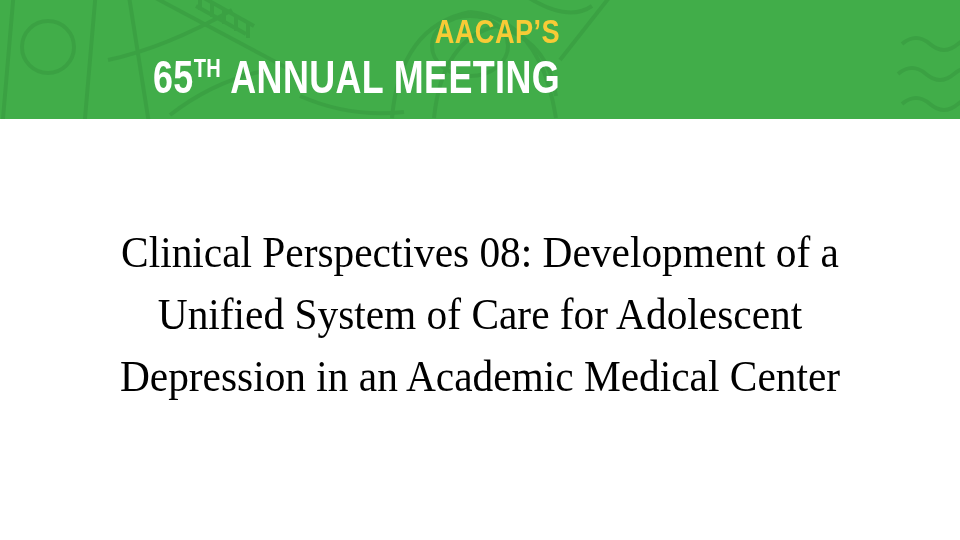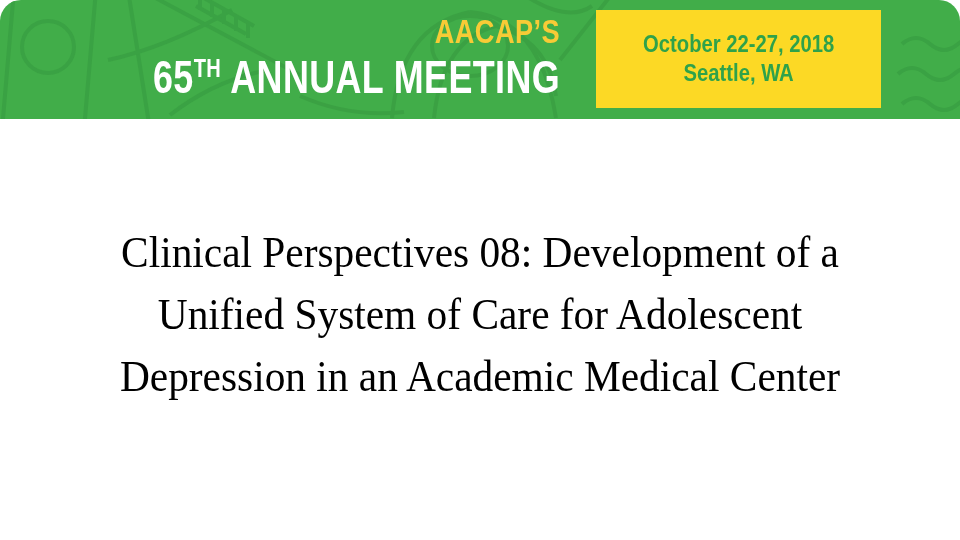--- a/index.html
+++ b/index.html
@@ -13,21 +13,20 @@
     overflow: hidden;
     font-family: "Liberation Sans", sans-serif;
   }
 
   .slide {
     position: relative;
     width: 960px;
     height: 540px;
     background: #ffffff;
     overflow: hidden;
-    border-radius: 21px;
   }
 
   
   .banner {
     position: absolute;
     left: 0;
     top: 0;
     width: 960px;
     height: 119px;
     background: #41ad49;
@@ -159,24 +158,20 @@
         <path d="M902 104 q14 -12 28 0 t28 0 t28 0"></path>
         <path d="M612 -6 L560 60"></path>
       </g>
     </svg>
 
     <div class="banner-text-block">
       <span class="line-aacaps">AACAP’S</span>
       <span class="line-annual"><span>65</span><span class="ordinal-sup">TH</span><span> ANNUAL MEETING</span></span>
     </div>
 
-    <div class="date-box">
-      <div class="date-line">October 22-27, 2018</div>
-      <div class="date-line">Seattle, WA</div>
-    </div>
 
   </div>
 
   <div class="title-area">
     <h1 class="title-text">Clinical Perspectives 08: Development of a Unified System of Care for Adolescent Depression in an Academic Medical Center</h1>
   </div>
 
 </div>
 
 </body></html>

